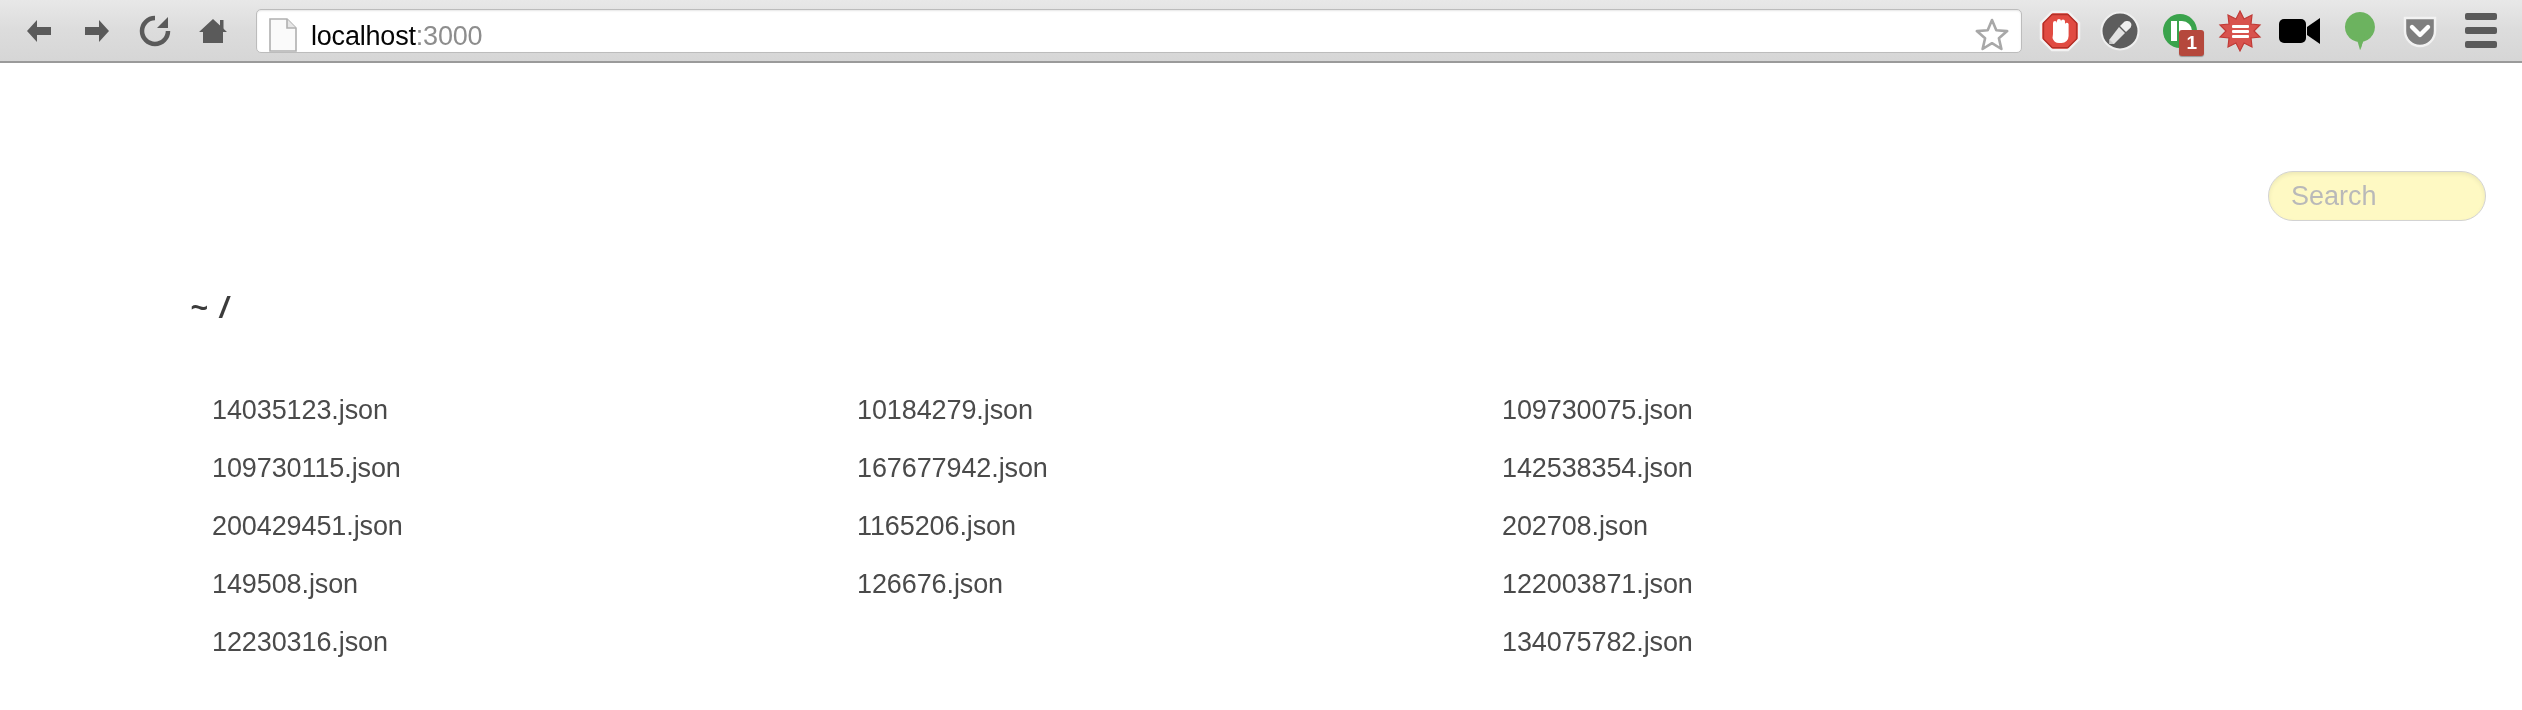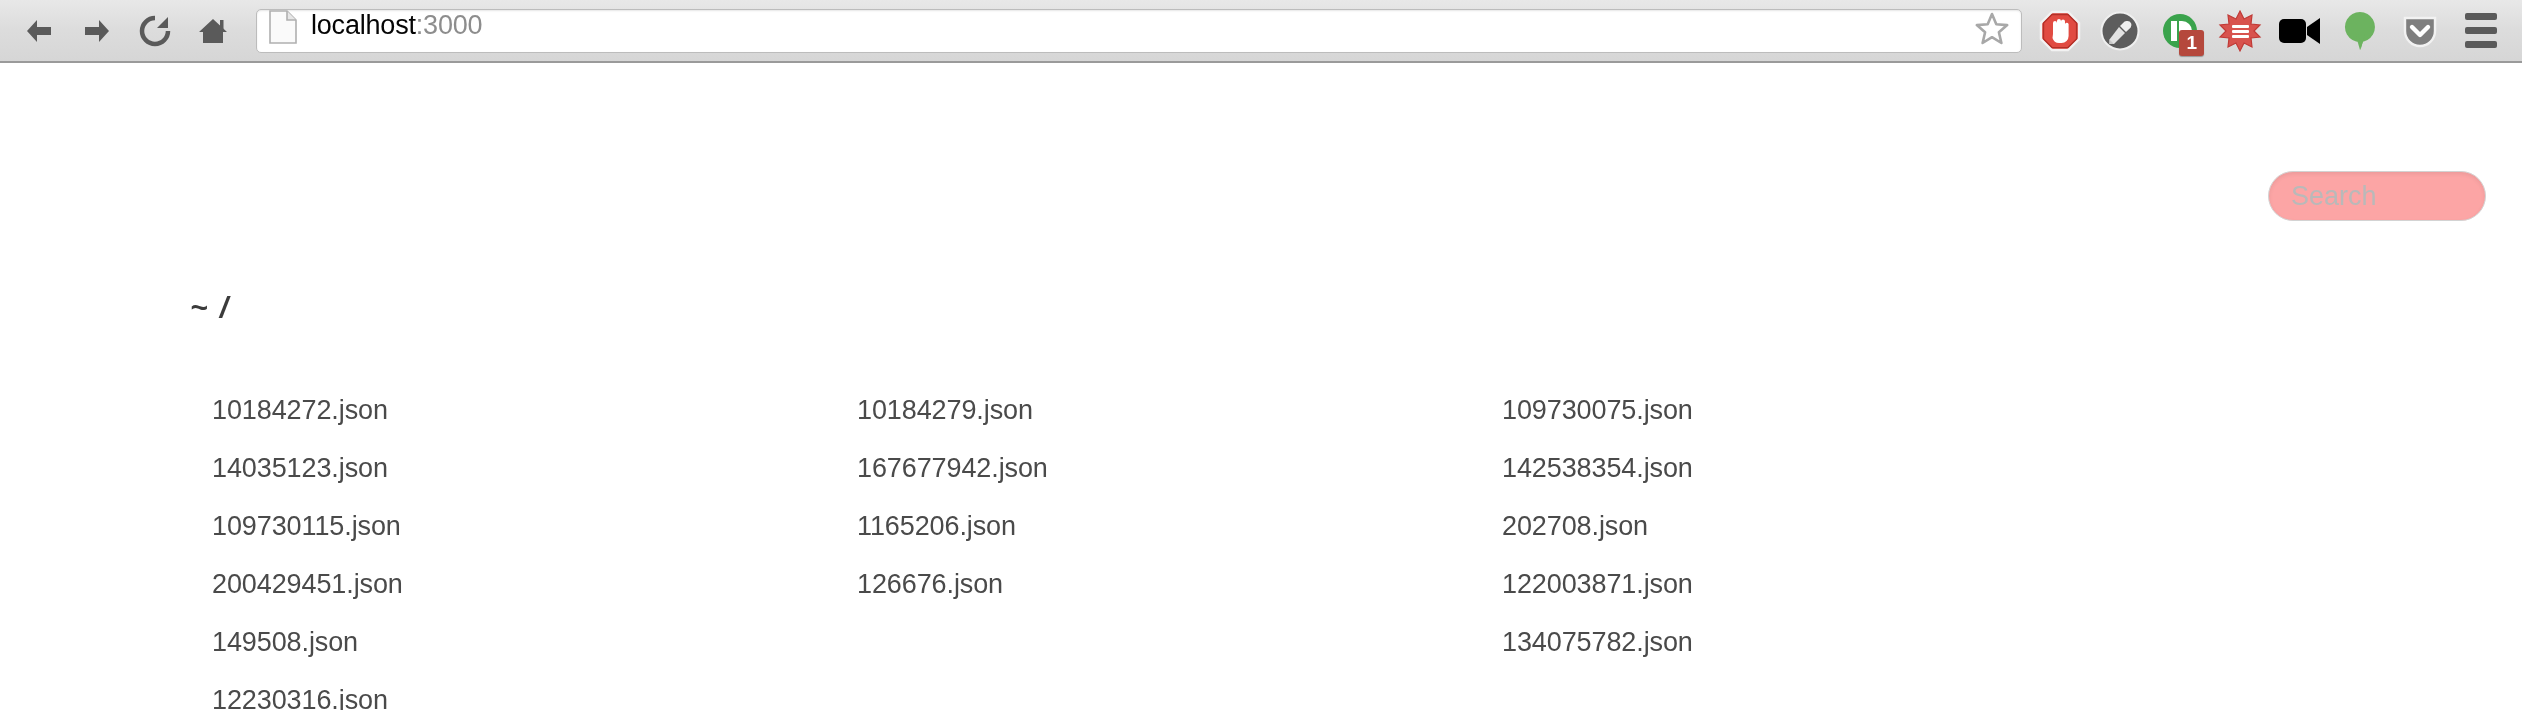--- a/index.html
+++ b/index.html
@@ -34,21 +34,21 @@
   
   #url-bar {
     flex: 1 1 auto;
     height: 44px;
     margin: 0 8px 0 14px;
     background: #ffffff;
     border: 1px solid #bcbcbc;
     border-radius: 5px;
     box-shadow: inset 0 1px 2px rgba(0,0,0,0.10);
     display: flex;
-    align-items: flex-start;
+    align-items: flex-end;
     padding: 0 6px 0 12px;
     min-width: 0;
   }
   #page-doc-icon { flex: 0 0 auto; margin-right: 14px; display:block; }
   #url-text {
     flex: 1 1 auto;
     font-size: 27px;
     color: #000000;
     white-space: nowrap;
     overflow: hidden;
@@ -102,21 +102,21 @@
   }
 
   #search-box {
     position: absolute;
     top: 108px;
     right: 36px;
     width: 218px;
     height: 50px;
     border-radius: 26px;
     border: 1px solid #d3d3d3;
-    background: #fca5a5;
+    background: #fef9c3;
     box-shadow: inset 0 2px 4px rgba(0,0,0,0.07), 0 1px 0 #fff;
     display: flex;
     align-items: center;
     padding: 0 20px;
     overflow: hidden;
   }
   #search-input {
     border: none;
     outline: none;
     background: transparent;
@@ -277,21 +277,20 @@
 
   <div id="search-box">
     <input id="search-input" type="text" placeholder="Search" style="">
   </div>
 
   <div id="dir-heading">~ /</div>
 
   <div id="file-grid">
 
     <div class="file-column">
-      <div class="file-entry">10184272.json</div>
       <div class="file-entry">14035123.json</div>
       <div class="file-entry">109730115.json</div>
       <div class="file-entry">200429451.json</div>
       <div class="file-entry">149508.json</div>
       <div class="file-entry">12230316.json</div>
 
     </div>
 
     <div class="file-column">
       <div class="file-entry">10184279.json</div>

